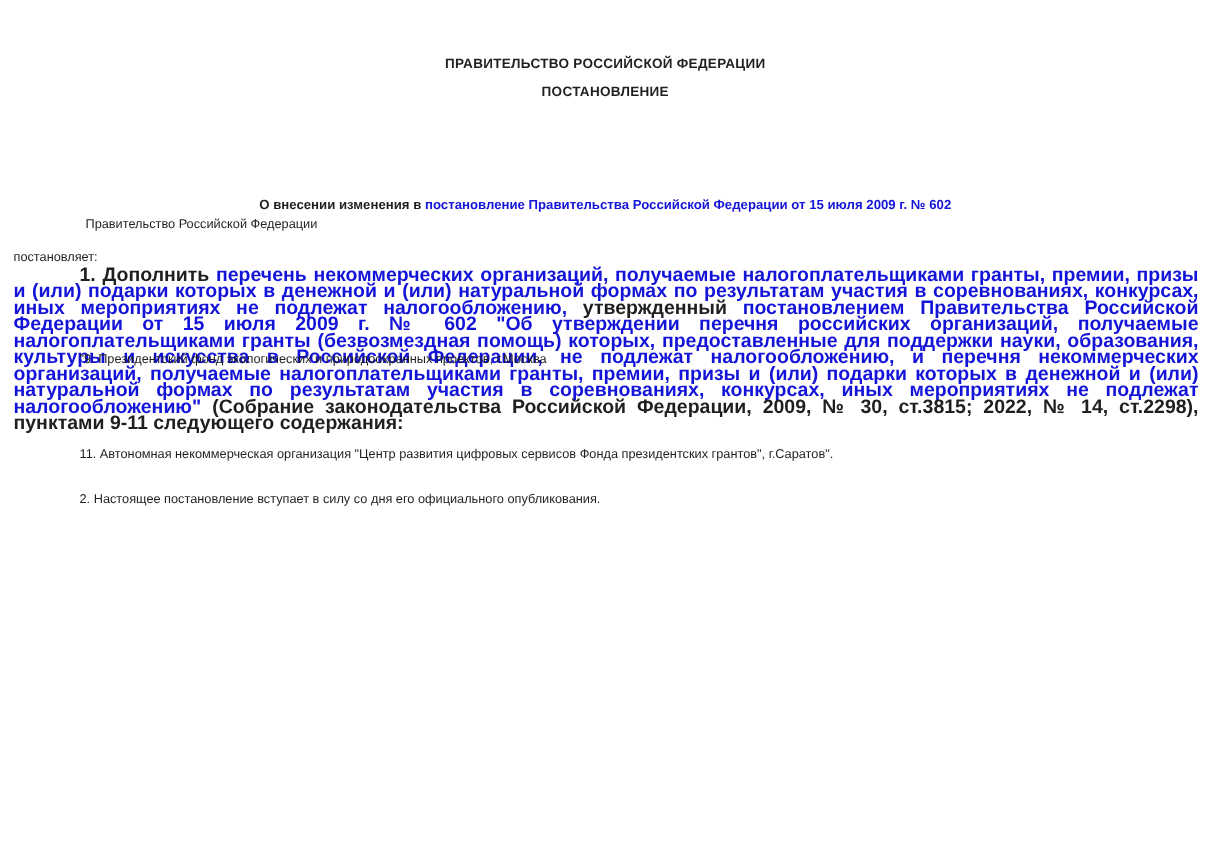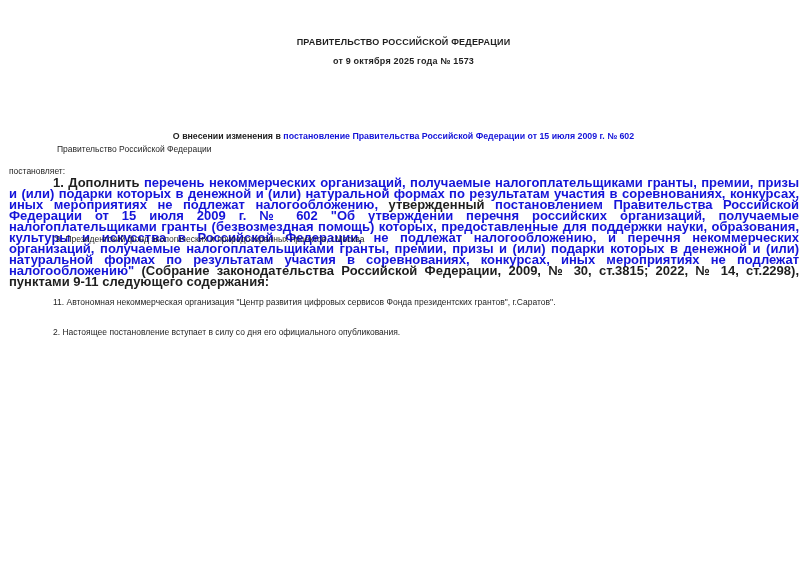--- a/index.html
+++ b/index.html
@@ -72,21 +72,21 @@
   }
   a.doc-link, span.doc-link { text-decoration: none; cursor: pointer; }
 </style>
 </head>
 <body>
 
 <div class="page">
 
   <div class="centered hdr">
     <div>ПРАВИТЕЛЬСТВО РОССИЙСКОЙ ФЕДЕРАЦИИ</div>
-    <div>от 9 октября 2025 года № 1573</div>
+    <div>ПОСТАНОВЛЕНИЕ</div>
   </div>
 
   <div class="centered doc-title">
     <span>О внесении изменения в </span><span class="link-part doc-link">постановление Правительства Российской Федерации от 15 июля 2009 г. № 602</span>
   </div>
 
   <div class="intro-line">Правительство Российской Федерации</div>
 
   <div class="resolves-line">постановляет:</div>
 

